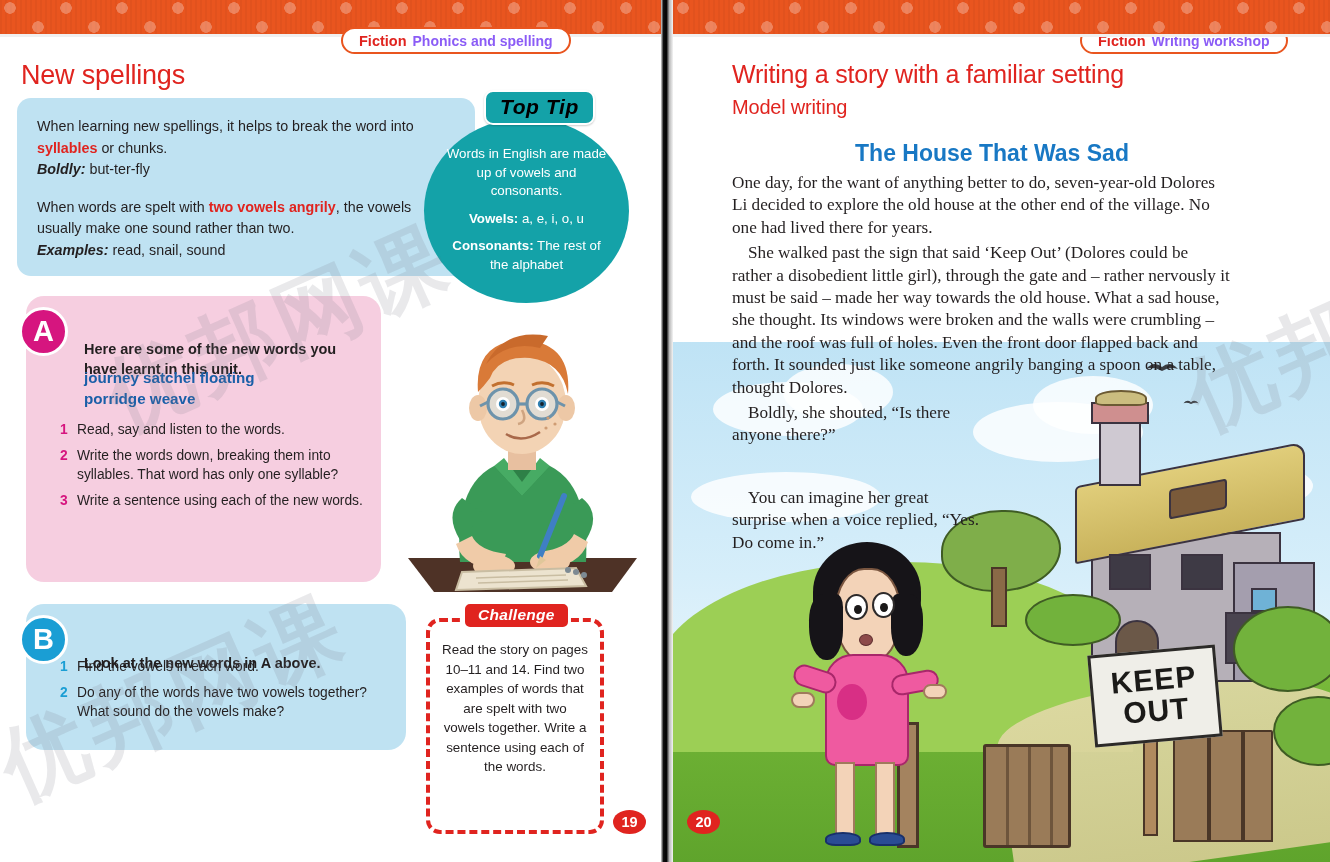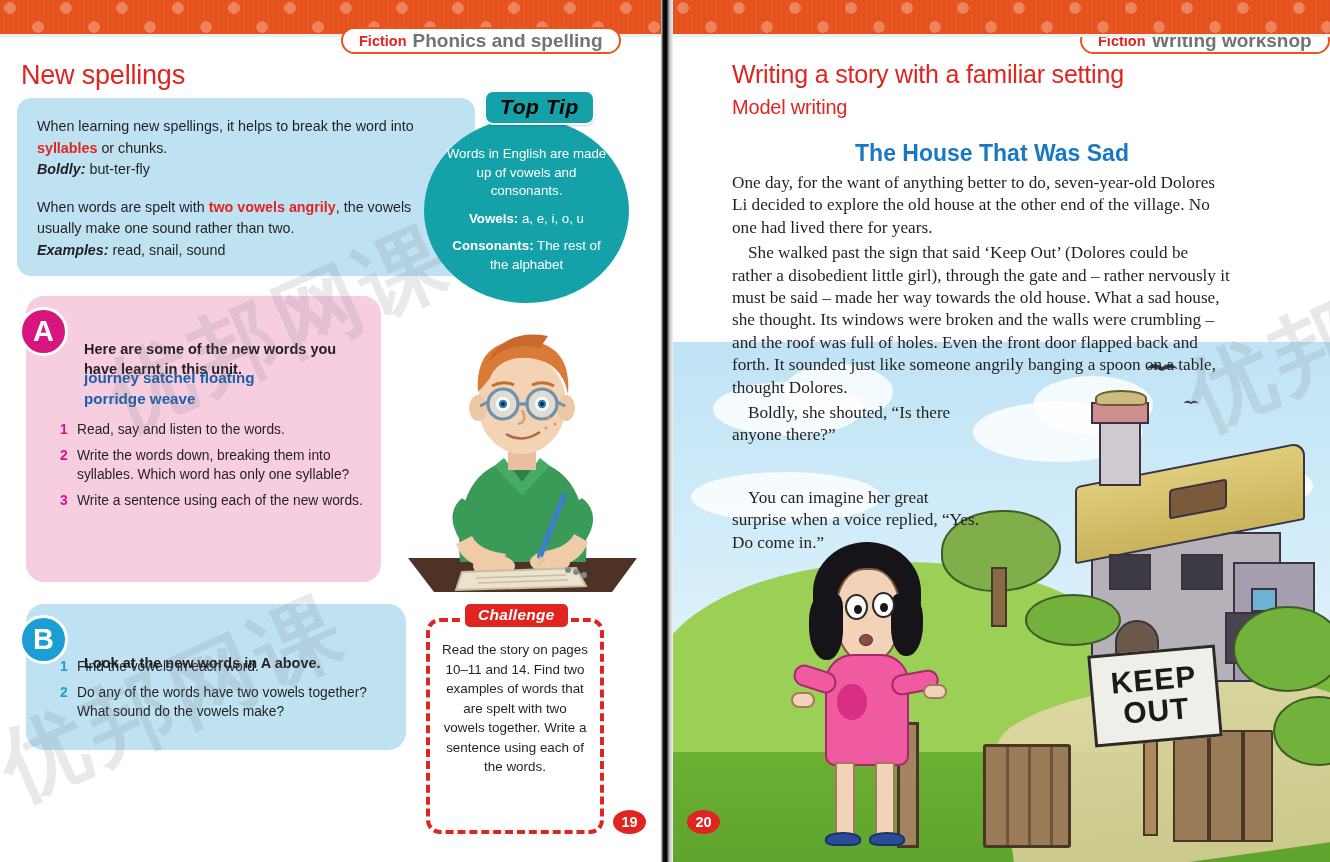--- a/index.html
+++ b/index.html
@@ -30,21 +30,21 @@
     background-size:56px 38px, 56px 38px; }
   .banner .stripes { position:absolute; inset:0;
     background: repeating-linear-gradient(to right, rgba(0,0,0,.035) 0 2px, transparent 2px 5px); }
   .banner-bottom { position:absolute; top:34px; left:0; width:100%; height:3px; background:#f0f0f0;}
 
   
   .tab-pill { position:absolute; display:flex; align-items:center; justify-content:center;
     gap:6px; height:27px; padding:0 16px; background:#fff; border:2px solid #e9551f;
     border-radius:16px; white-space:nowrap; z-index:12; }
   .tab-pill .t-fiction { color:#e0241f; font-weight:bold; font-size:14.5px; }
-  .tab-pill .t-sub { color:#737373; font-weight:bold; font-size:19px; }
+  .tab-pill .t-sub { color:#8b5cf6; font-weight:bold; font-size:14px; }
   #tab-left  { top:27px; left:341px; }
   #tab-right { top:27px; left:407px; }
 
   
   .h-main { color:#e0241f; font-weight:normal; letter-spacing:-.2px; }
   #left-title { position:absolute; top:60px; left:21px; font-size:27px; }
   #right-title { position:absolute; top:60px; left:59px; font-size:25px; }
   #right-subtitle { position:absolute; top:96px; left:59px; font-size:20px; }
 
   
@@ -261,21 +261,21 @@
       <div>journey  satchel  floating</div>
       <div>porridge  weave</div>
     </div>
     <div class="steps" id="steps-a">
       <div class="step">
         <span class="num">1</span>
         <span>Read, say and listen to the words.</span>
       </div>
       <div class="step">
         <span class="num">2</span>
-        <span>Write the words down, breaking them into syllables. Which word has only one syllable?</span>
+        <span>Write the words down, breaking them into syllables. That word has only one syllable?</span>
       </div>
       <div class="step">
         <span class="num">3</span>
         <span>Write a sentence using each of the new words.</span>
       </div>
     </div>
 
     <div class="boy-wrap">
       <svg width="265" height="300" viewBox="0 0 265 300">
 

